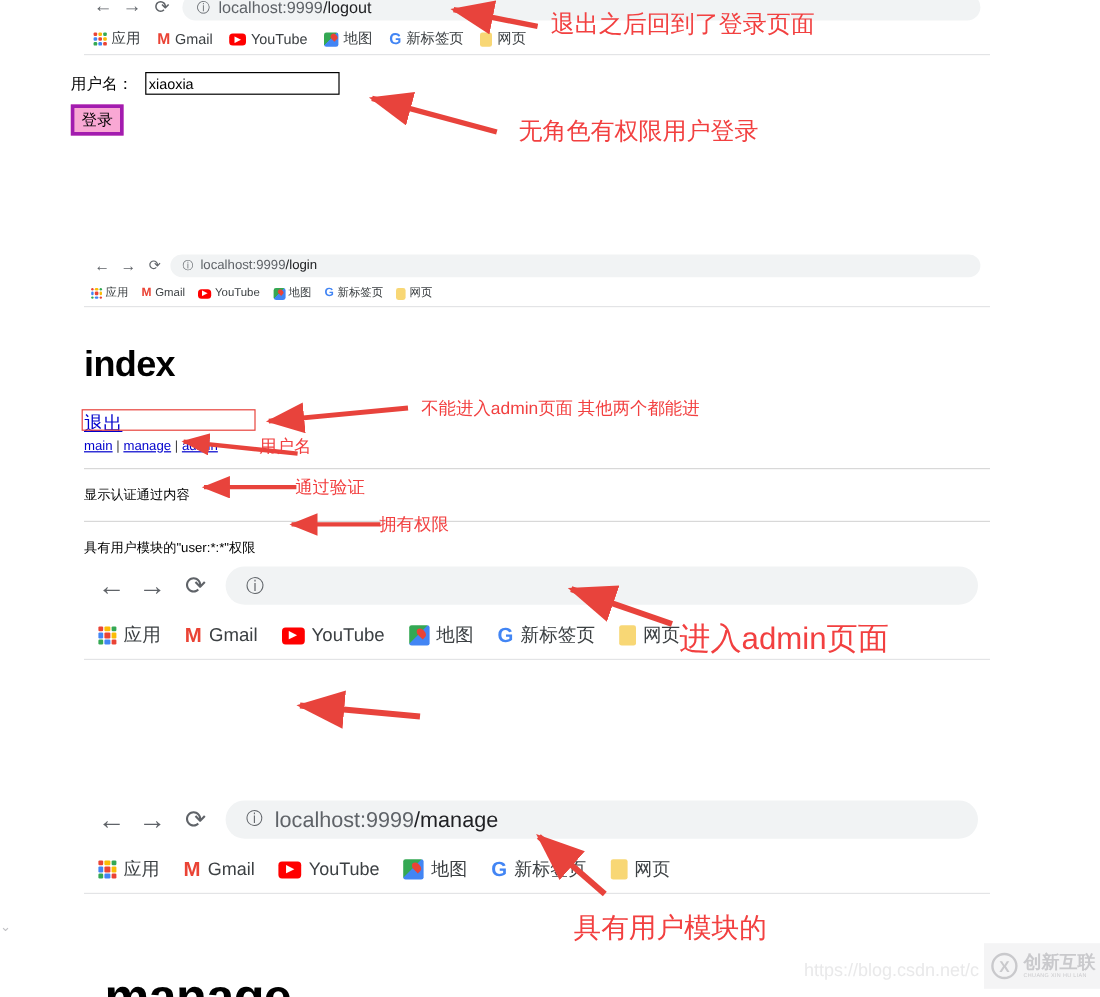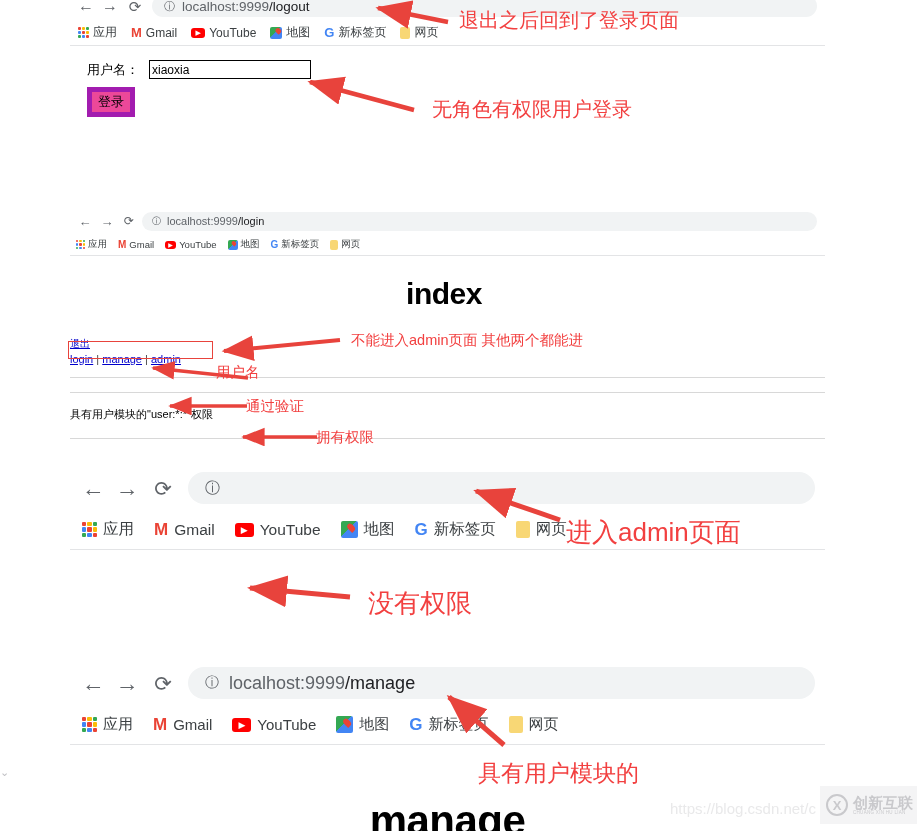--- a/index.html
+++ b/index.html
@@ -107,35 +107,34 @@
   .txt-input {
     border: 1px solid #000;
     background: #fff;
     color: #000;
     font-family: "Liberation Sans", sans-serif;
     padding: 0 2px;
     outline: none;
   }
   .txt-input.focused { border: 2px solid #000; }
   .btn-login {
-    background: #ec4899;
-    border: 5px solid #a21caf;
+    background: #f9a8d4;
+    border: 3px solid #a21caf;
     color: #000;
     padding: 1px 6px;
     font-family: "Liberation Sans", sans-serif;
     cursor: pointer;
   }
 
   h1.pg-title {
-    margin: 7px;
+    margin: 17px;
     font-weight: 700;
     color: #000;
     font-family: "Liberation Sans", sans-serif;
     letter-spacing: -0.5px;
-    text-align: center;
   }
 
   a.plain-link {
     color: #0000cc;
     text-decoration: underline;
   }
   .linkbar { white-space: nowrap; color: #000; }
   .hr-line { border: 0; border-top: 1px solid #d8d8d8; margin: 0; }
   .body-text { color: #000; white-space: nowrap; }
 
@@ -237,21 +236,21 @@
         <span class="ico-g" style="font-size:13px;margin-right:4px;">G</span>
         <span class="bm-label">新标签页</span>
       </div>
       <div class="bm">
         <span class="ico-folder" style="width:10px;height:12px;margin-right:4px;"></span>
         <span class="bm-label">网页</span>
       </div>
     </div>
   </div>
 
-  <div class="page-body" style="left:82px; top:60px; width:755px; height:92px;">
+  <div class="page-body" style="left:54px; top:60px; width:755px; height:92px;">
     <div class="form-row" style="margin-left:5px;">
       <span class="form-label" style="font-size:13px;width:62px;">用户名：</span>
       <input class="txt-input" style="width: 162px; height: 19px; font-size: 12px;" value="xiaoxia">
     </div>
     <div style="margin-left:5px;margin-top:8px;">
       <button class="btn-login" style="font-size:13px;">登录</button>
     </div>
   </div>
 
   <div class="panel" style="left:70px; top:208px; width:755px; height:52px;">
@@ -301,34 +300,35 @@
         <span class="ico-folder" style="width:8px;height:10px;margin-right:3px;"></span>
         <span class="bm-label">网页</span>
       </div>
     </div>
   </div>
 
   <div class="page-body" style="left:70px; top:270px; width:755px; height:190px;">
     <h1 class="pg-title" style="font-size:30px; margin-left:0;">index</h1>
 
     <div style="margin-top:22px;">
-      <a class="plain-link" href="#" style="font-size:10px;">退出</a>
+      <a class="plain-link" href="#" style="font-size:16px;">退出</a>
     </div>
 
     <div class="linkbar" style="margin-top:2px; font-size:11px;">
-      <a class="plain-link" href="#">login</a>
+      <a class="plain-link" href="#">main</a>
       <span style="color:#444;">|</span>
       <a class="plain-link" href="#">manage</a>
       <span style="color:#444;">|</span>
       <a class="plain-link" href="#">admin</a>
     </div>
 
 
     <hr class="hr-line" style="margin-top:12px;">
 
+    <div class="body-text" style="margin-top:14px; font-size:11px;">显示认证通过内容</div>
 
     <hr class="hr-line" style="margin-top:14px;">
 
     <div class="body-text" style="margin-top:14px; font-size:11px;">具有用户模块的"user:*:*"权限</div>
 
     <hr class="hr-line" style="margin-top:16px;">
   </div>
 
   <div class="panel" style="left:70px; top:466px; width:755px; height:90px;">
     <div class="chrome-bar" style="height:44px; padding:0 10px 0 6px;">
@@ -490,21 +490,20 @@
   <div class="anno" style="left:351px; top:331px; font-size:14.5px;">不能进入admin页面 其他两个都能进</div>
 
   <div class="anno" style="left:216px; top:363px; font-size:14.5px;">用户名</div>
 
   <div class="anno" style="left:246px; top:397px; font-size:14.5px;">通过验证</div>
 
   <div class="anno" style="left:316px; top:428px; font-size:14.5px;">拥有权限</div>
 
   <div class="anno" style="left:566px; top:515px; font-size:26px;">进入admin页面</div>
 
-  <div class="anno" style="left:368px; top:586px; font-size:26px;">没有权限</div>
 
   <div class="anno" style="left:478px; top:758px; font-size:23px;">具有用户模块的</div>
 
   <div class="wm-url" style="left:670px; top:800px; font-size:15px;">https://blog.csdn.net/c</div>
 
   <div class="wm-logo" style="left:820px; top:786px; width:97px; height:38px; padding-left:6px;">
     <span class="wm-mark" style="width:22px;height:22px;font-size:13px;">X</span>
     <span style="margin-left:5px;line-height:1.05;">
       <span class="wm-txt" style="display:block;font-size:15px;">创新互联</span>
       <span class="wm-sub" style="display:block;font-size:4.5px;letter-spacing:0.3px;">CHUANG XIN HU LIAN</span>

